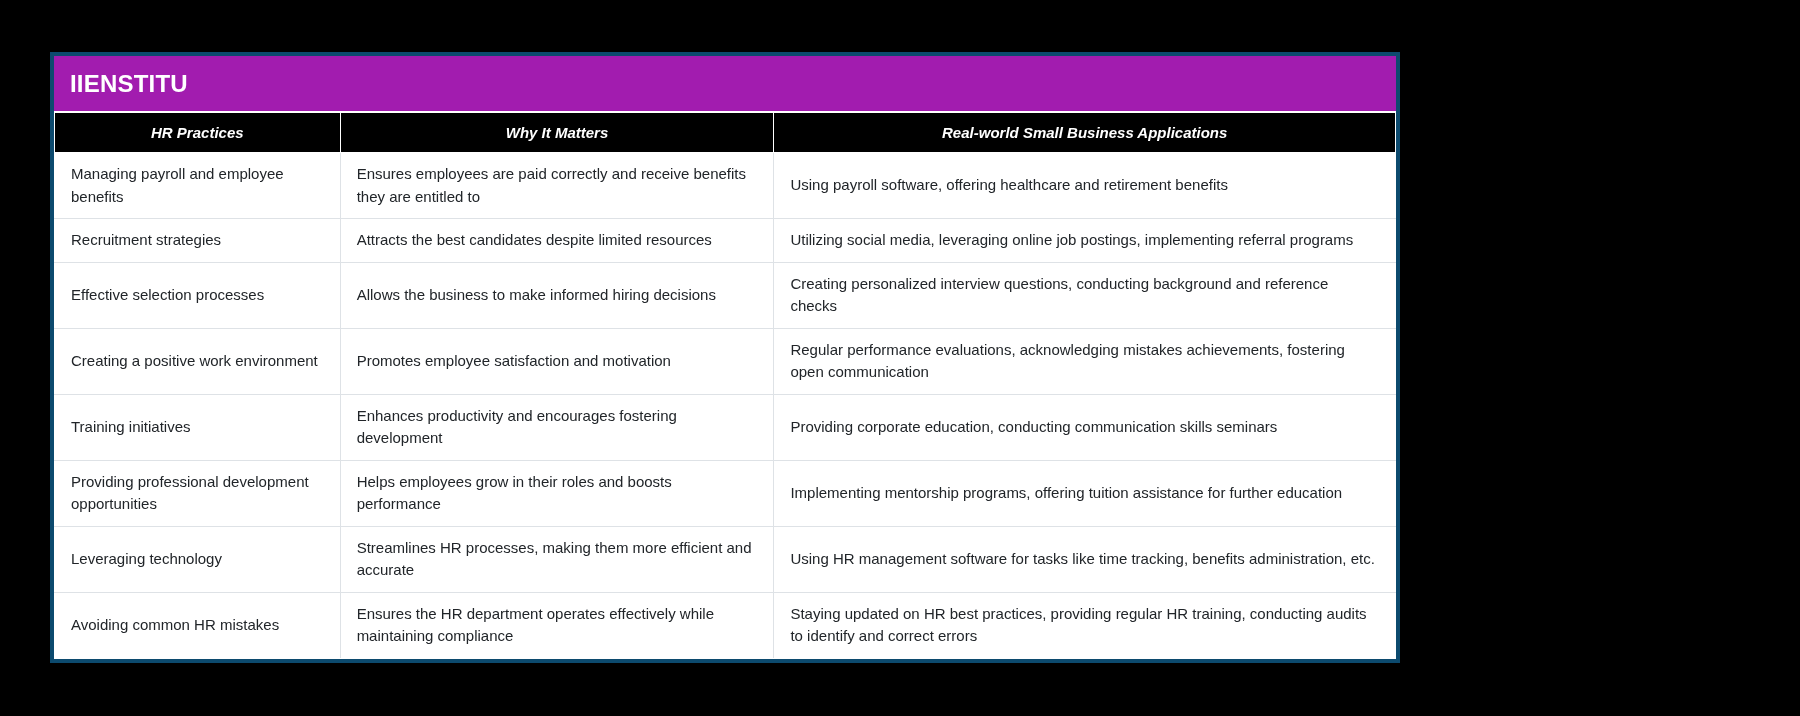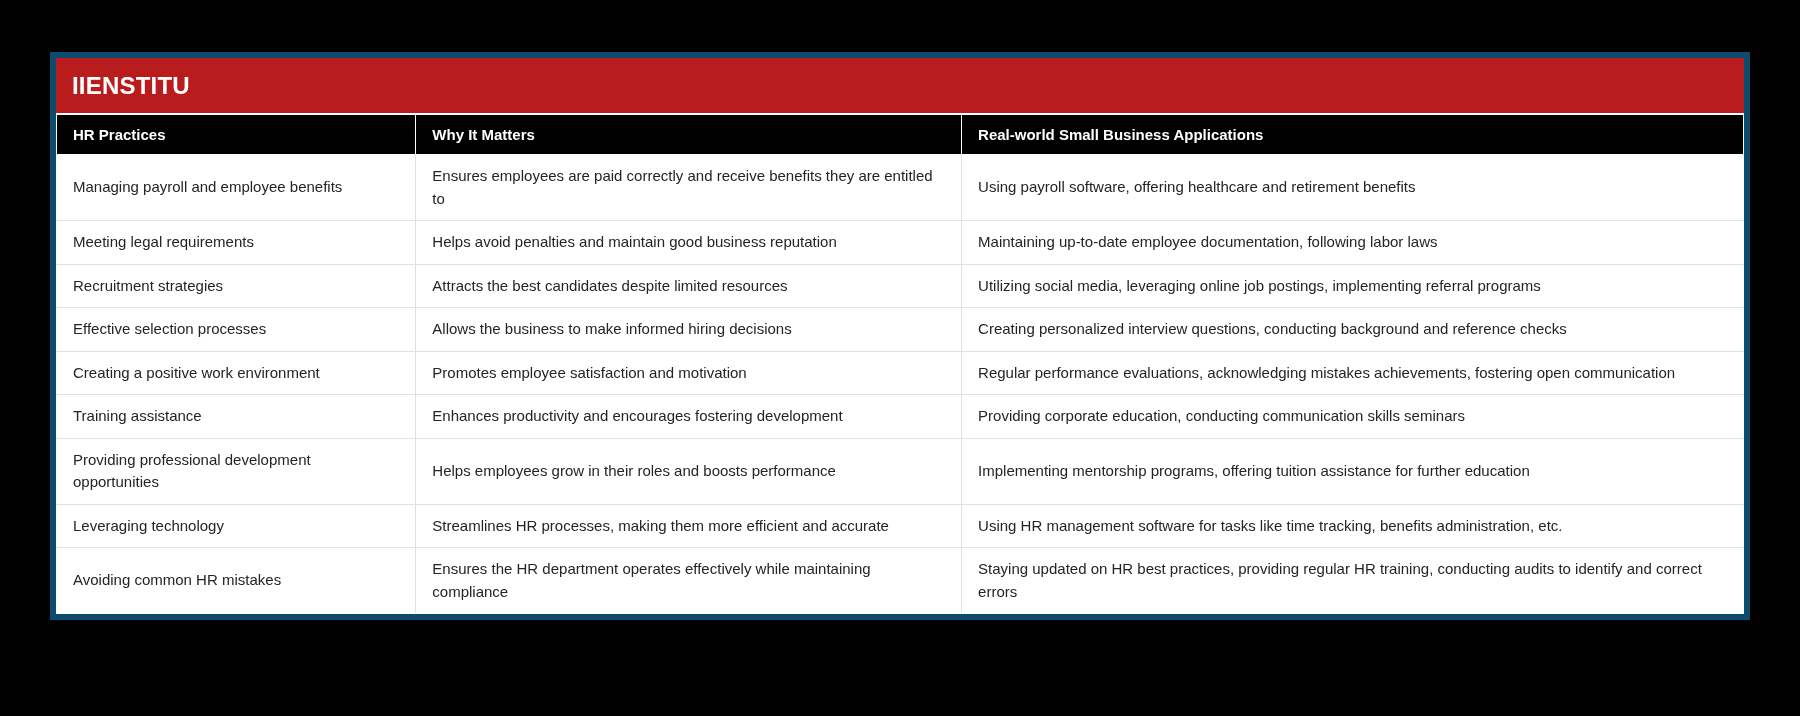--- a/index.html
+++ b/index.html
@@ -7,47 +7,48 @@
     width: 1800px;
     height: 716px;
     background: #000000;
     font-family: "Liberation Sans", "DejaVu Sans", sans-serif;
     overflow: hidden;
   }
   .card {
     position: absolute;
     left: 50px;
     top: 52px;
-    width: 1700px;
-    background: #b91c1c;
-    border: 6px solid #0c4a6e;
+    width: 1350px;
+    background: #a21caf;
+    border: 4px solid #0c4a6e;
   }
   .card-title {
     color: #ffffff;
     font-size: 24px;
     font-weight: 700;
     letter-spacing: 0.2px;
     padding: 14px 16px 13px 16px;
     border-bottom: 1px solid #ffffff;
   }
   table.hr-table {
     width: 100%;
     border-collapse: collapse;
     font-size: 15px;
   }
   table.hr-table thead th {
     background: #000000;
     color: #ffffff;
-    text-align: left;
+    text-align: center;
     vertical-align: middle;
     font-weight: 700;
     font-size: 15px;
     line-height: 1.4;
     padding: 9px 16px;
     border: 1px solid #ffffff;
+    font-style: italic;
   }
   table.hr-table tbody {
     background: #ffffff;
     margin-top: 12px;
   }
   table.hr-table tbody td {
     color: #212529;
     text-align: left;
     vertical-align: middle;
     font-weight: 400;
@@ -82,41 +83,36 @@
           <th>Real-world Small Business Applications</th>
         </tr>
     </thead>
     <tbody>
         <tr>
           <td>Managing payroll and employee benefits</td>
           <td>Ensures employees are paid correctly and receive benefits they are entitled to</td>
           <td>Using payroll software, offering healthcare and retirement benefits</td>
         </tr>
         <tr>
-          <td>Meeting legal requirements</td>
-          <td>Helps avoid penalties and maintain good business reputation</td>
-          <td>Maintaining up-to-date employee documentation, following labor laws</td>
-        </tr>
-        <tr>
           <td>Recruitment strategies</td>
           <td>Attracts the best candidates despite limited resources</td>
           <td>Utilizing social media, leveraging online job postings, implementing referral programs</td>
         </tr>
         <tr>
           <td>Effective selection processes</td>
           <td>Allows the business to make informed hiring decisions</td>
           <td>Creating personalized interview questions, conducting background and reference checks</td>
         </tr>
         <tr>
           <td>Creating a positive work environment</td>
           <td>Promotes employee satisfaction and motivation</td>
           <td>Regular performance evaluations, acknowledging mistakes achievements, fostering open communication</td>
         </tr>
         <tr>
-          <td>Training assistance</td>
+          <td>Training initiatives</td>
           <td>Enhances productivity and encourages fostering development</td>
           <td>Providing corporate education, conducting communication skills seminars</td>
         </tr>
         <tr>
           <td>Providing professional development opportunities</td>
           <td>Helps employees grow in their roles and boosts performance</td>
           <td>Implementing mentorship programs, offering tuition assistance for further education</td>
         </tr>
         <tr>
           <td>Leveraging technology</td>

